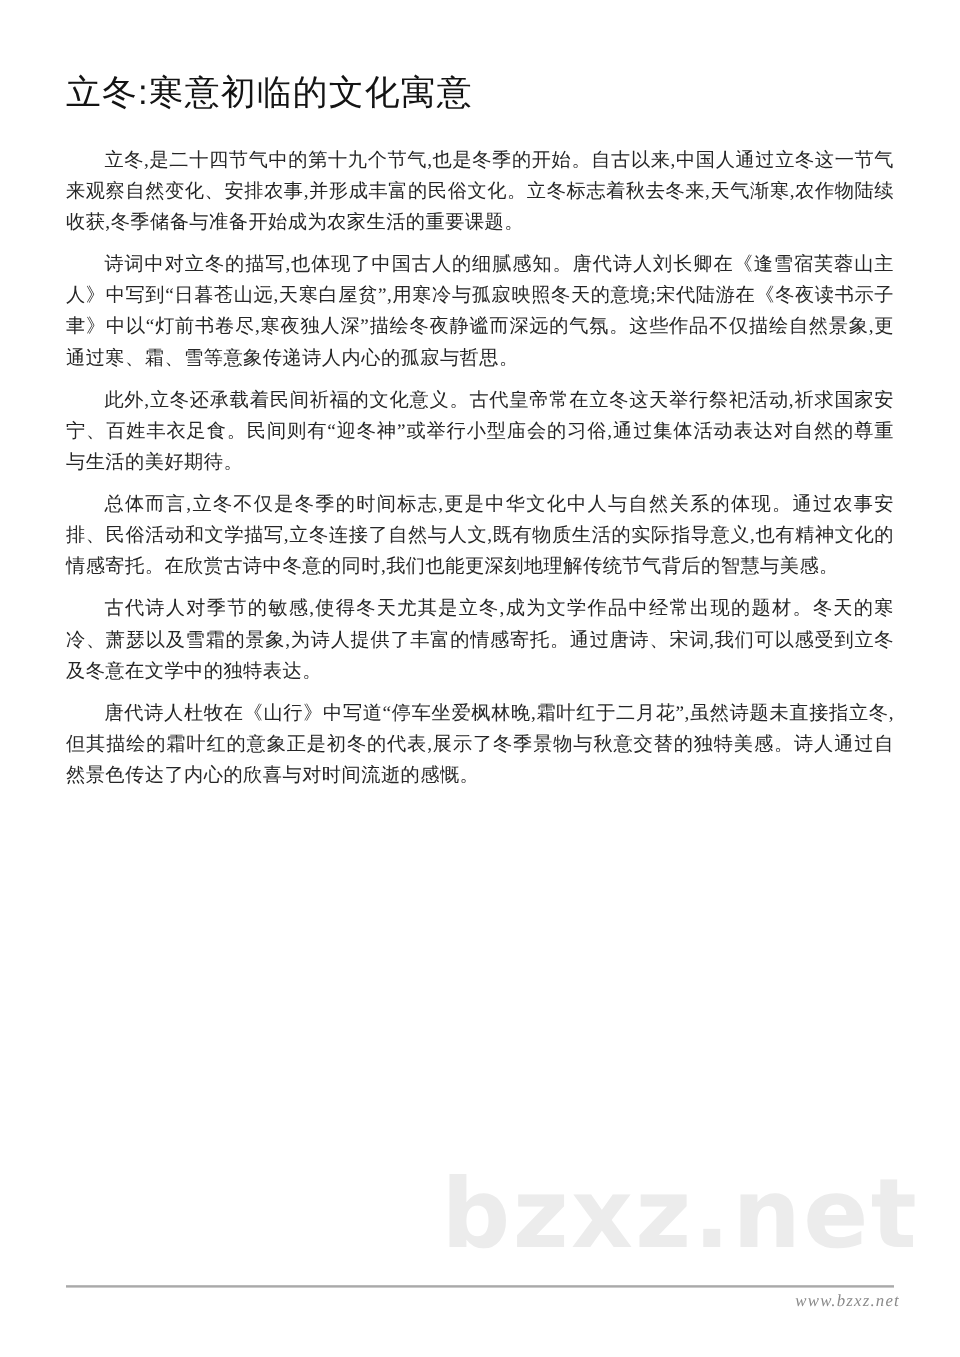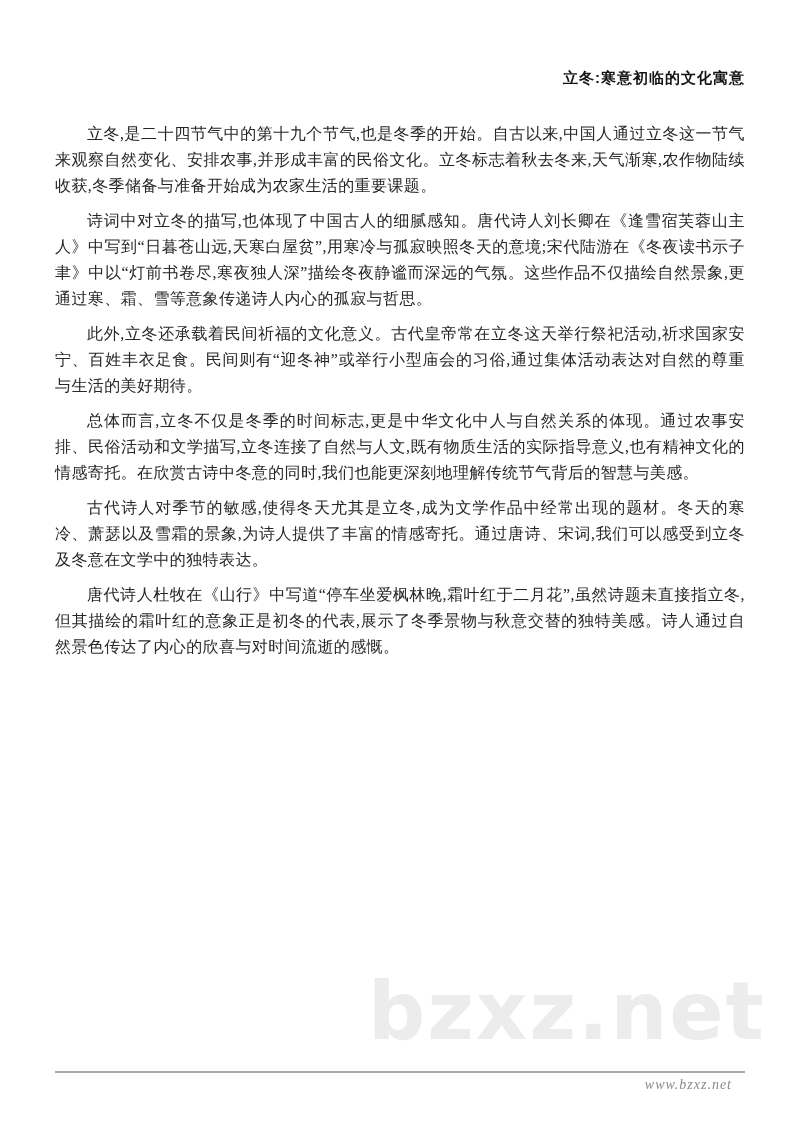--- a/index.html
+++ b/index.html
@@ -29,24 +29,24 @@
     user-select: none;
   }
   .content {
     position: relative;
     z-index: 1;
     margin: 0 55px;
     width: 690px;
   }
   .article-title {
     font-family: "Liberation Sans", "DejaVu Sans", sans-serif;
-    font-weight: bold;
-    font-size: 15px;
+    font-weight: normal;
+    font-size: 29px;
     line-height: 32px;
-    text-align: right;
+    text-align: left;
     color: #141414;
     margin: 0 0 27px 0;
     letter-spacing: 1px;
   }
   .title-first {
     padding-top: 62px;
   }
   .title-second {
     padding-top: 50px;
   }
@@ -65,21 +65,21 @@
   .footer-divider {
     position: absolute;
     left: 55px;
     width: 690px;
     top: 1071px;
     border-top: 2px solid #a9a9a9;
     z-index: 2;
   }
   .footer-url {
     position: absolute;
-    right: 68px;
+    right: 50px;
     top: 1077px;
     font-family: "Liberation Serif", "DejaVu Serif", serif;
     font-style: italic;
     font-size: 14px;
     color: #8a8a8a;
     letter-spacing: 1px;
     z-index: 2;
   }
 </style>
 </head>

